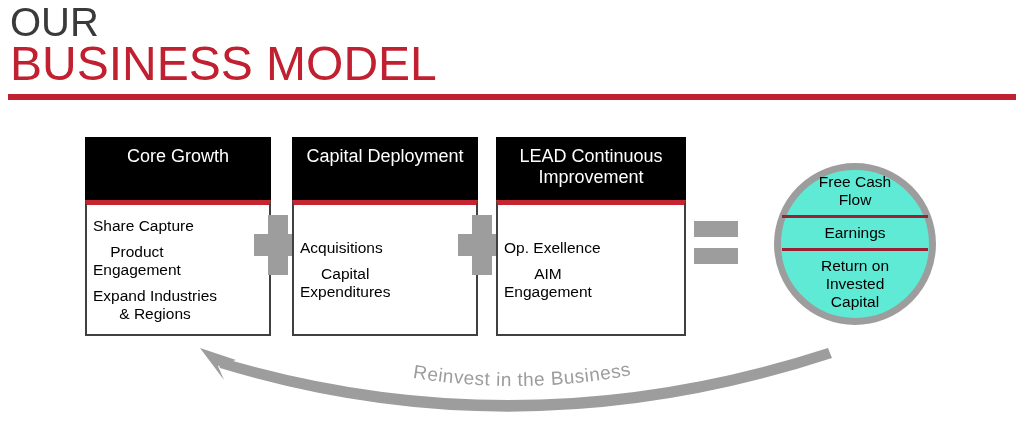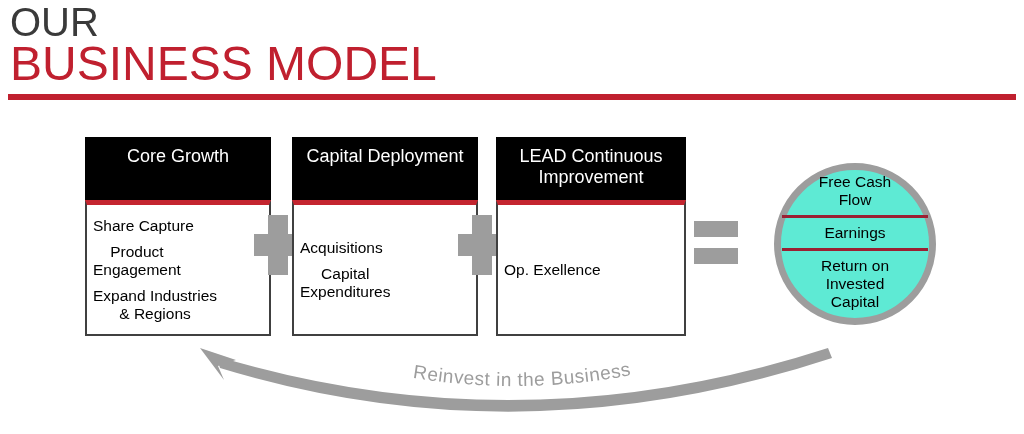--- a/index.html
+++ b/index.html
@@ -200,20 +200,22 @@
   </div>
 </div>
 
 <div class="plus" id="plus-1"></div>
 
 <div class="pillar" id="pillar-2">
   <div class="pillar-head">LEAD Continuous
 Improvement</div>
   <div class="pillar-body">
     <div class="pillar-item">Op. Exellence</div>
+    <div class="pillar-item">AIM
+Engagement</div>
   </div>
 </div>
 
 <div class="equals">
   <span class="bar-top"></span>
   <span class="bar-bottom"></span>
 </div>
 
 <div id="outcome-circle">
   <div class="outcome-item">Free Cash

